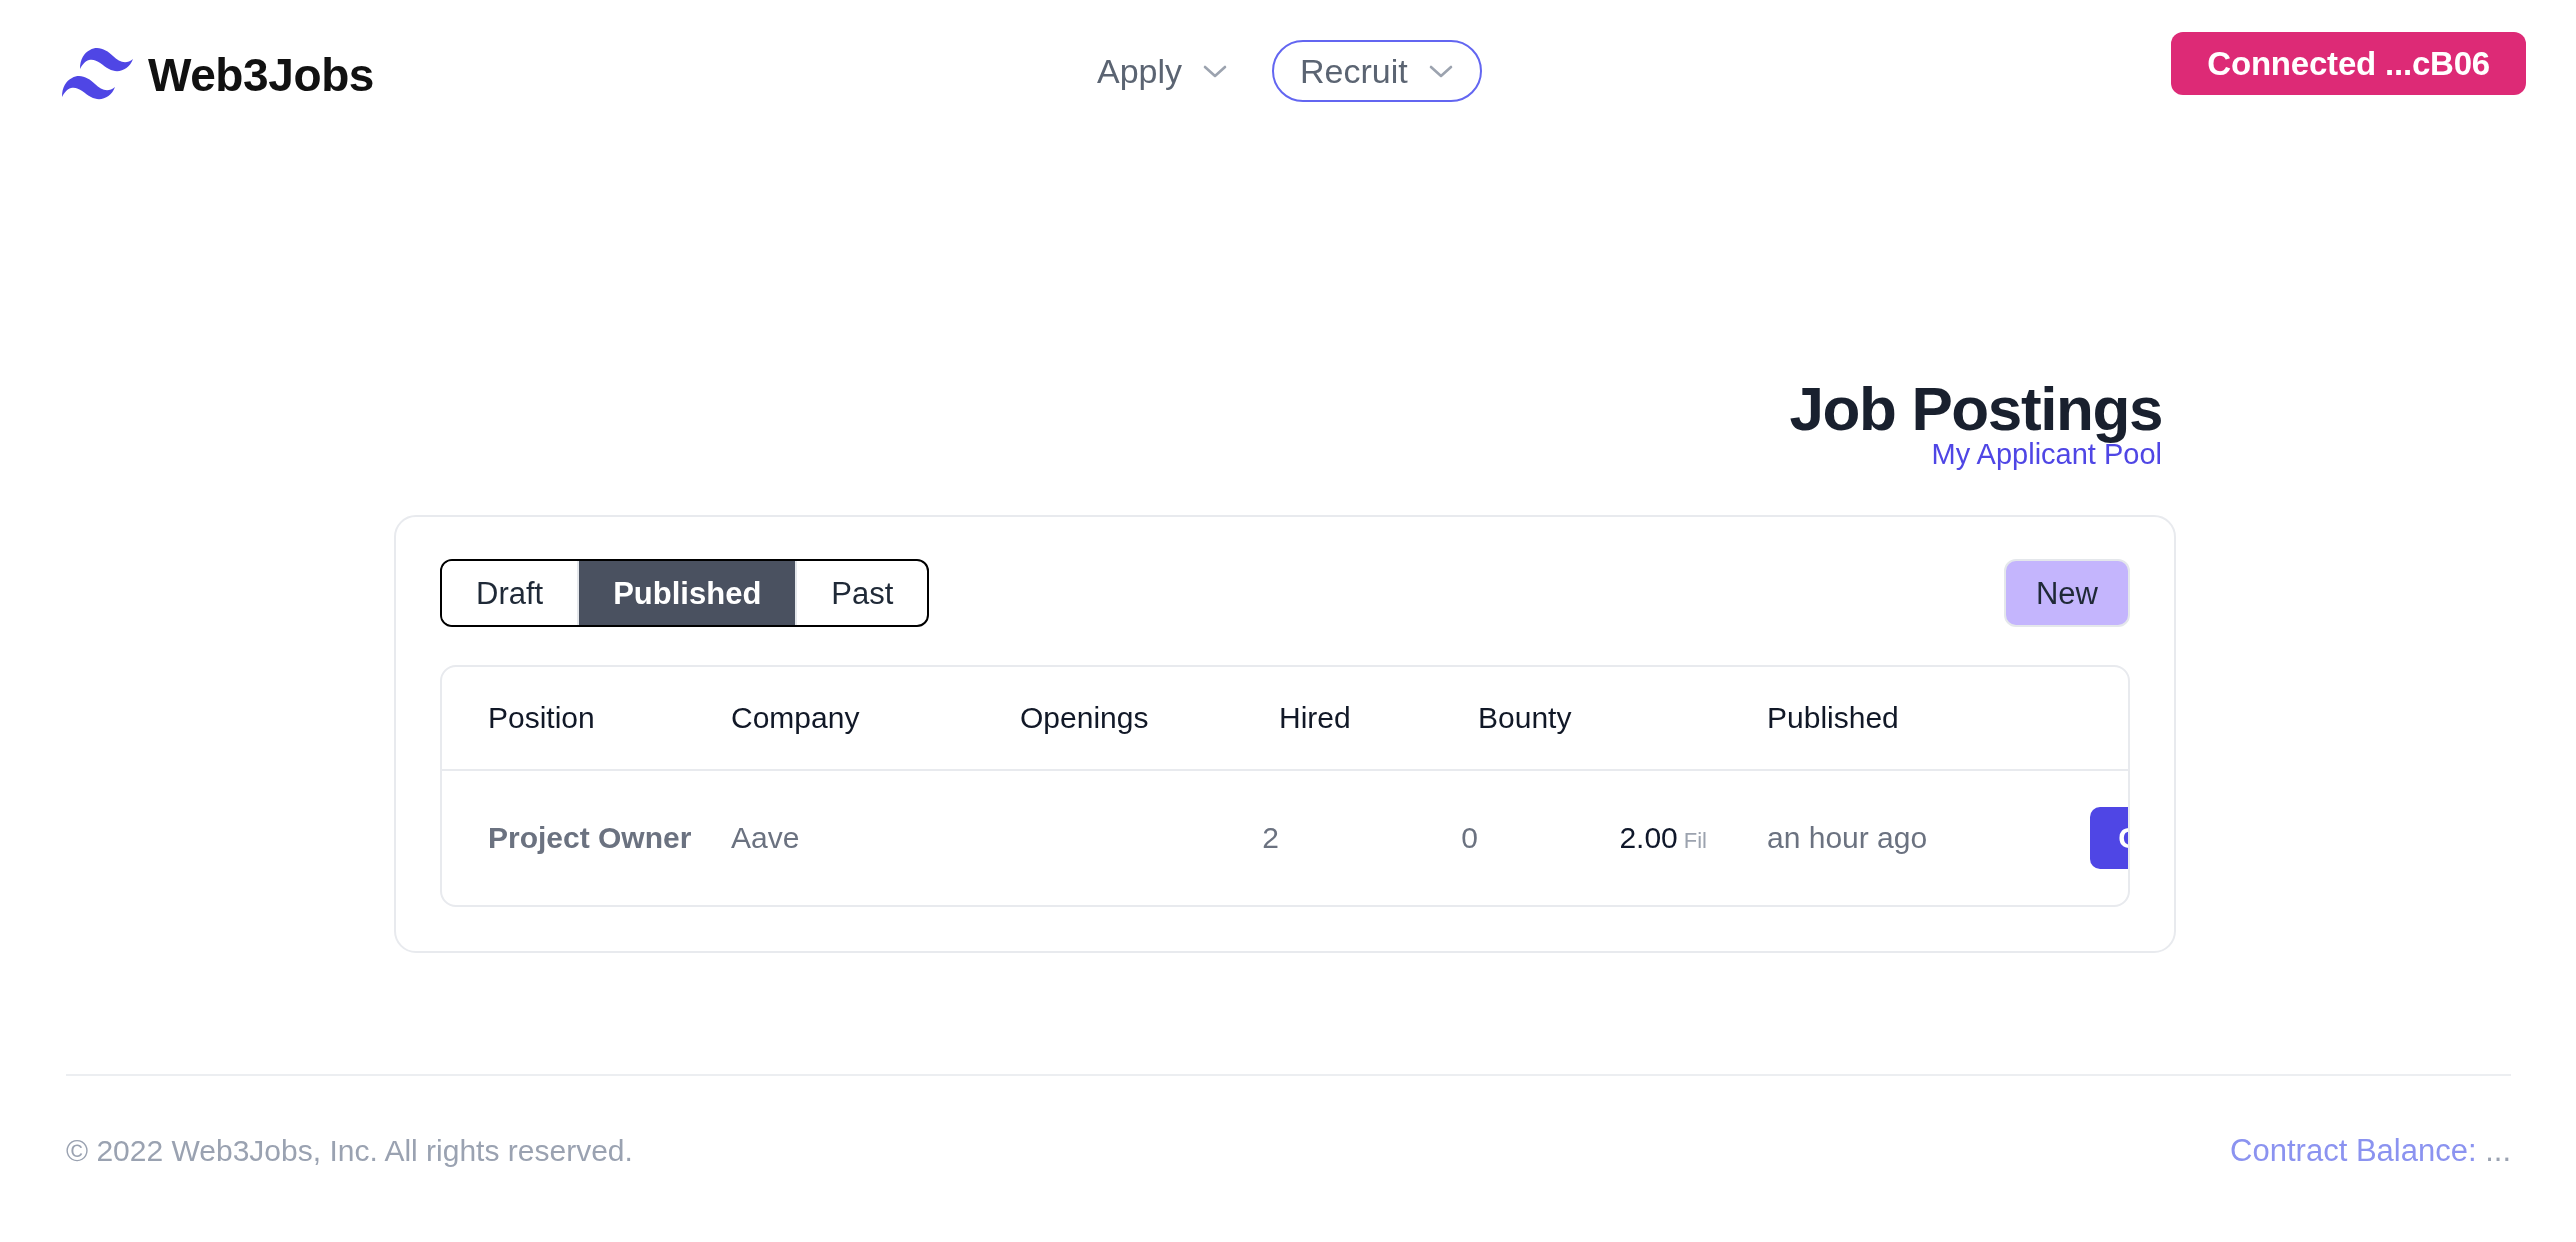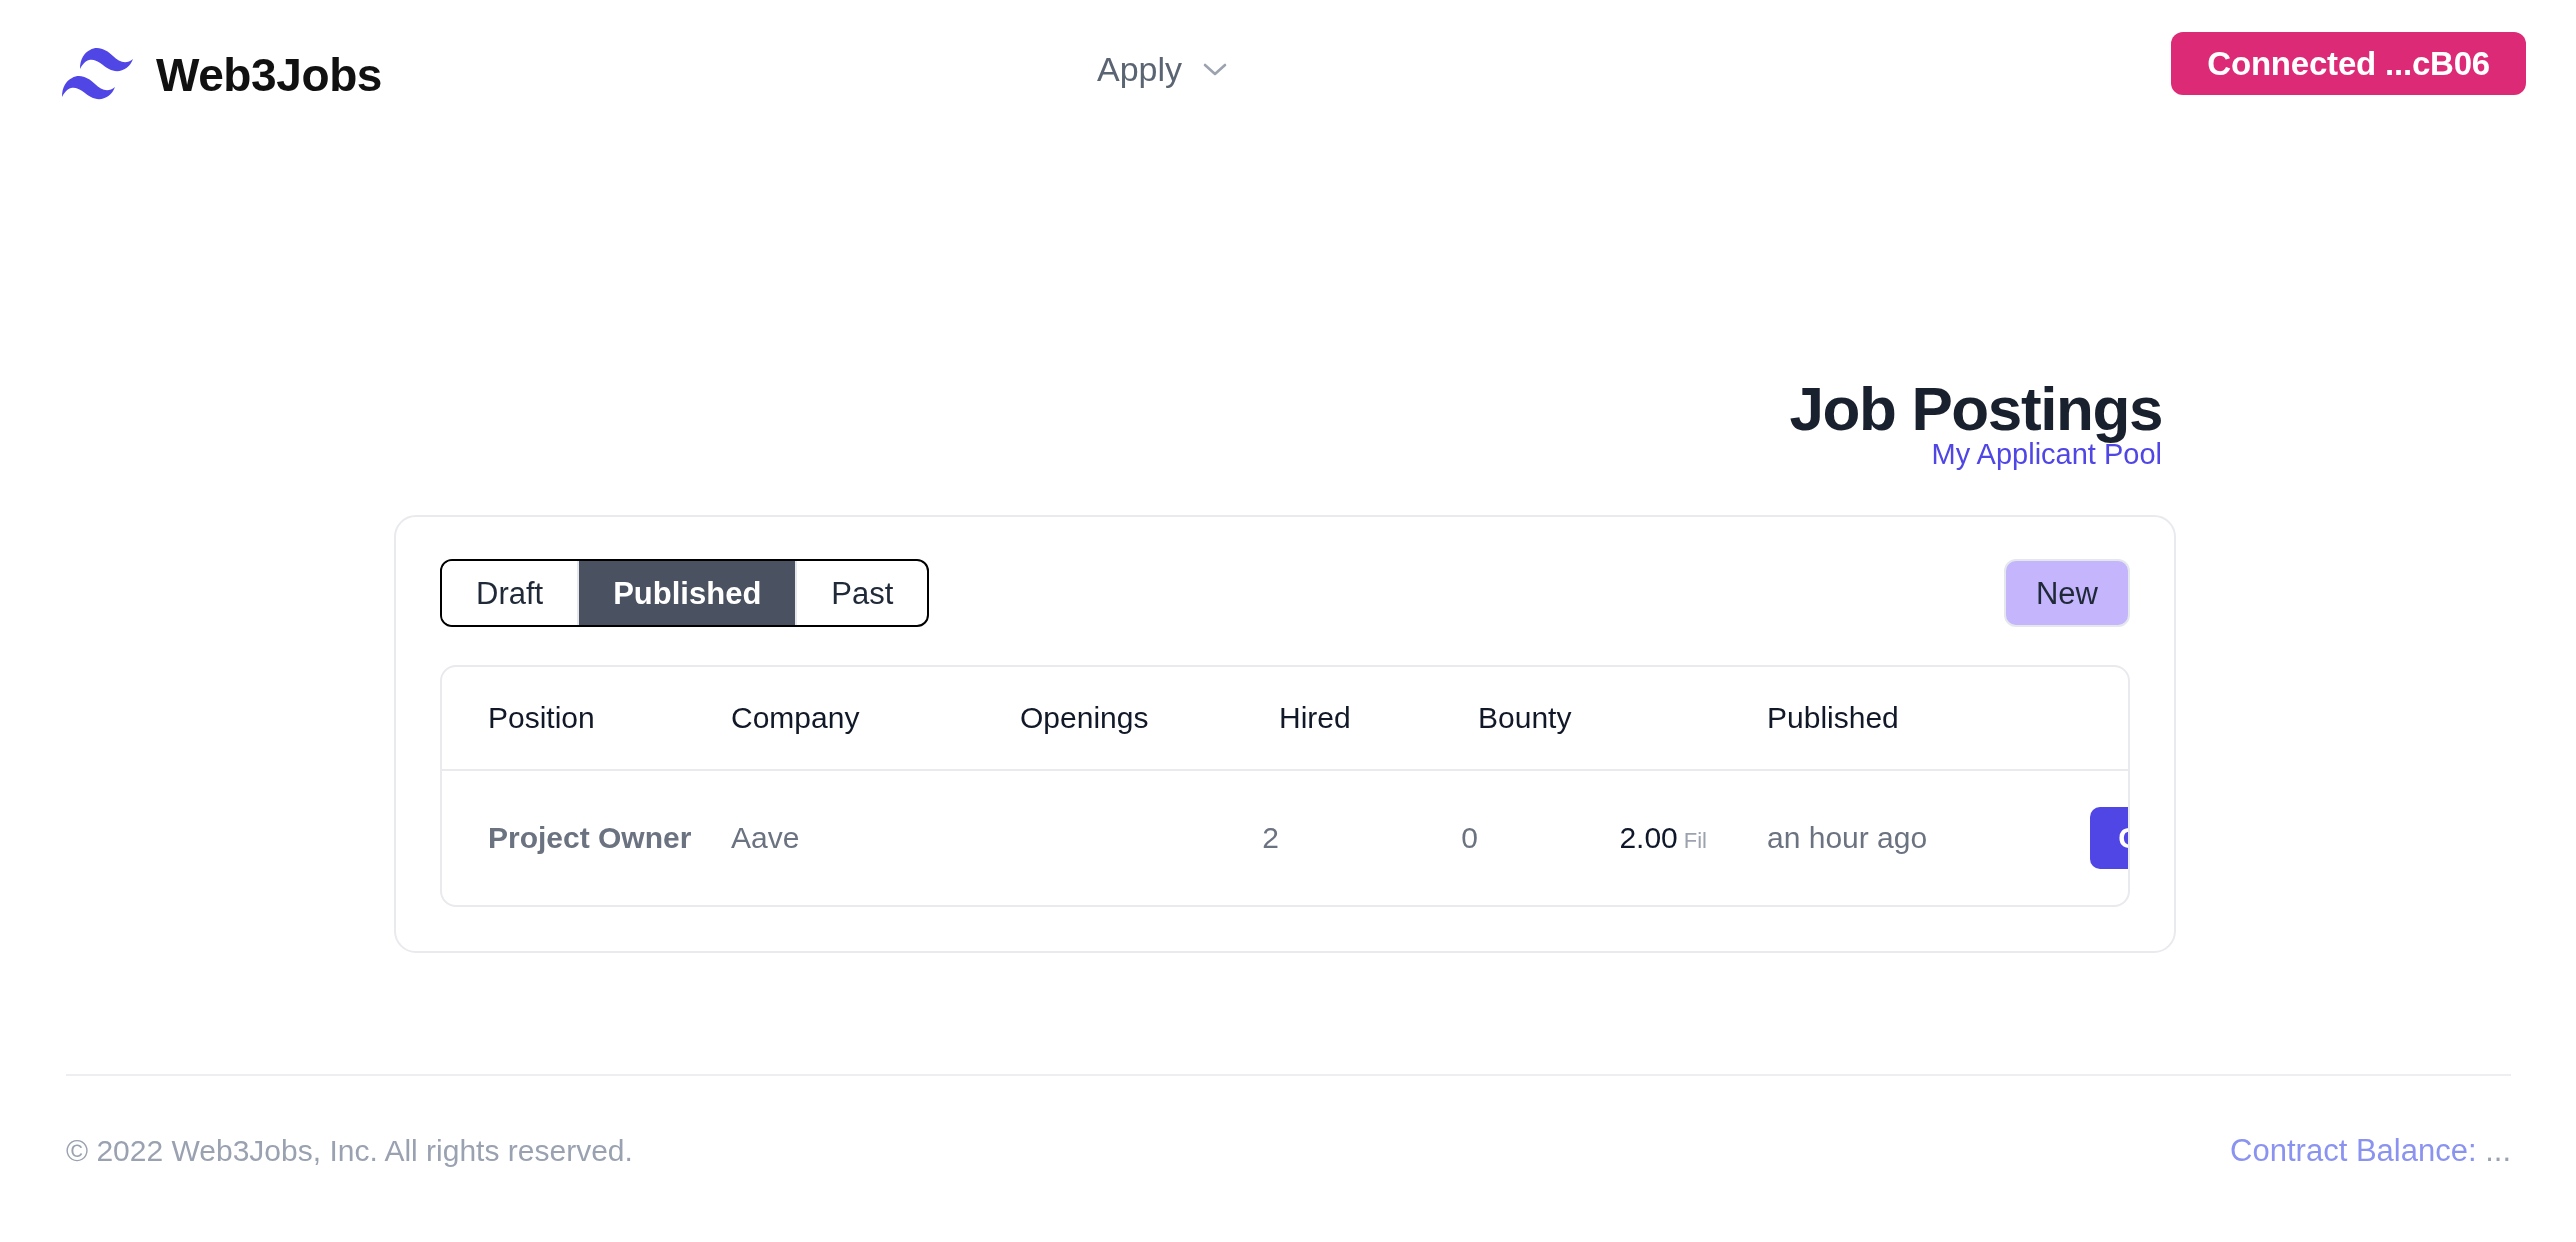--- a/index.html
+++ b/index.html
@@ -27,21 +27,21 @@
     width: 2576px;
     height: 157px;
     display: flex;
     align-items: flex-start;
     padding: 30px 60px 0 60px;
   }
 
   .brand {
     display: flex;
     align-items: center;
-    gap: 18px;
+    gap: 10px;
     margin-top: 14px;
   }
   .brand-logo {
     width: 78px;
     height: 62px;
     display: block;
     flex: none;
   }
   .brand-name {
     font-size: 46px;
@@ -302,20 +302,26 @@
 
     <div class="nav-center">
 
       <div class="nav-item">
         <span>Apply</span>
         <svg class="chev" viewBox="0 0 26 16">
           <path d="M3 4 L13 13 L23 4" fill="none" stroke="#9ca3af" stroke-width="2.6" stroke-linecap="round" stroke-linejoin="round"></path>
         </svg>
       </div>
 
+      <div class="nav-item focused">
+        <span>Recruit</span>
+        <svg class="chev" viewBox="0 0 26 16">
+          <path d="M3 4 L13 13 L23 4" fill="none" stroke="#9ca3af" stroke-width="2.6" stroke-linecap="round" stroke-linejoin="round"></path>
+        </svg>
+      </div>
 
     </div>
 
     <button class="wallet-btn">Connected ...cB06</button>
   </div>
 
   <div class="main">
 
     <div class="title-row">
       <h1 class="page-title">Job Postings</h1>

